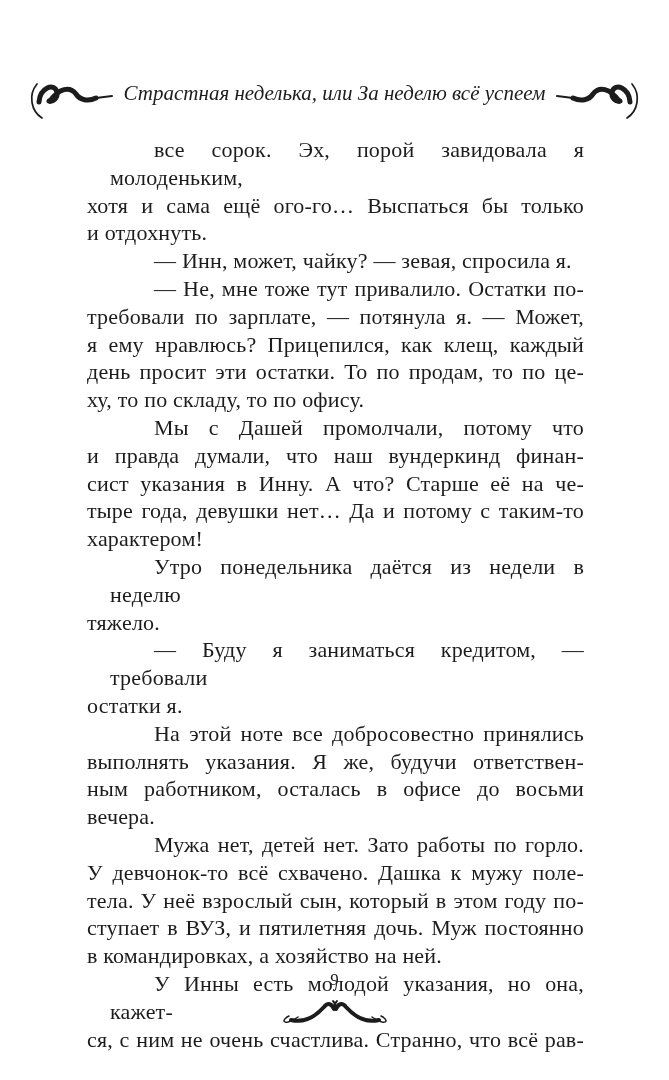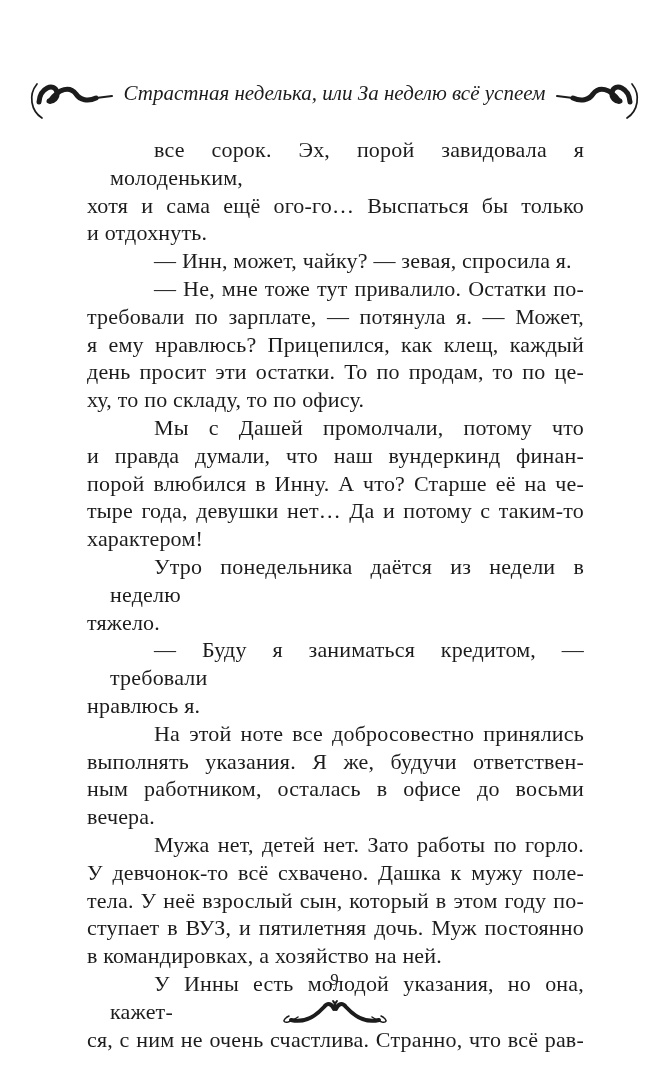--- a/index.html
+++ b/index.html
@@ -82,27 +82,27 @@
       <div class="line">хотя и сама ещё ого-го… Выспаться бы только</div>
       <div class="line last">и отдохнуть.</div>
       <div class="line first last">— Инн, может, чайку? — зевая, спросила я.</div>
       <div class="line first">— Не, мне тоже тут привалило. Остатки по-</div>
       <div class="line">требовали по зарплате, — потянула я. — Может,</div>
       <div class="line">я ему нравлюсь? Прицепился, как клещ, каждый</div>
       <div class="line">день просит эти остатки. То по продам, то по це-</div>
       <div class="line last">ху, то по складу, то по офису.</div>
       <div class="line first">Мы с Дашей промолчали, потому что</div>
       <div class="line">и правда думали, что наш вундеркинд финан-</div>
-      <div class="line">порой влюбился в Инну. А что? Старше её на че-</div>
+      <div class="line">сист указания в Инну. А что? Старше её на че-</div>
       <div class="line">тыре года, девушки нет… Да и потому с таким-то</div>
       <div class="line last">характером!</div>
       <div class="line first">Утро понедельника даётся из недели в неделю</div>
       <div class="line last">тяжело.</div>
       <div class="line first">— Буду я заниматься кредитом, — требовали</div>
-      <div class="line last">нравлюсь я.</div>
+      <div class="line last">остатки я.</div>
       <div class="line first">На этой ноте все добросовестно принялись</div>
       <div class="line">выполнять указания. Я же, будучи ответствен-</div>
       <div class="line">ным работником, осталась в офисе до восьми</div>
       <div class="line last">вечера.</div>
       <div class="line first">Мужа нет, детей нет. Зато работы по горло.</div>
       <div class="line">У девчонок-то всё схвачено. Дашка к мужу поле-</div>
       <div class="line">тела. У неё взрослый сын, который в этом году по-</div>
       <div class="line">ступает в ВУЗ, и пятилетняя дочь. Муж постоянно</div>
       <div class="line last">в командировках, а хозяйство на ней.</div>
       <div class="line first">У Инны есть молодой указания, но она, кажет-</div>

